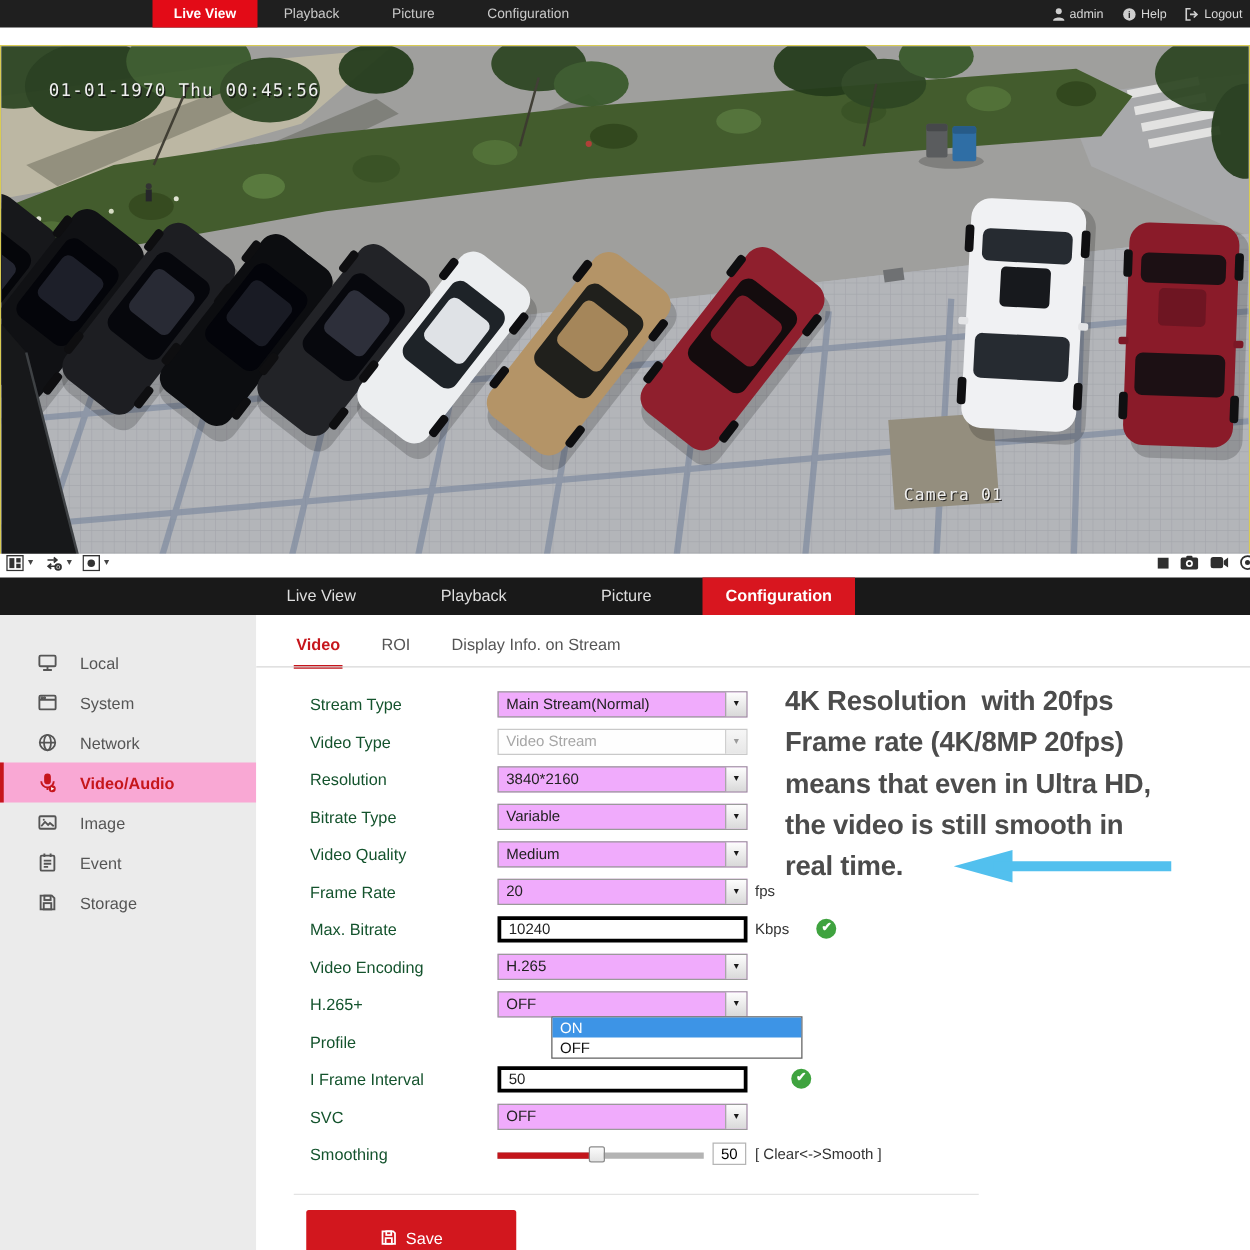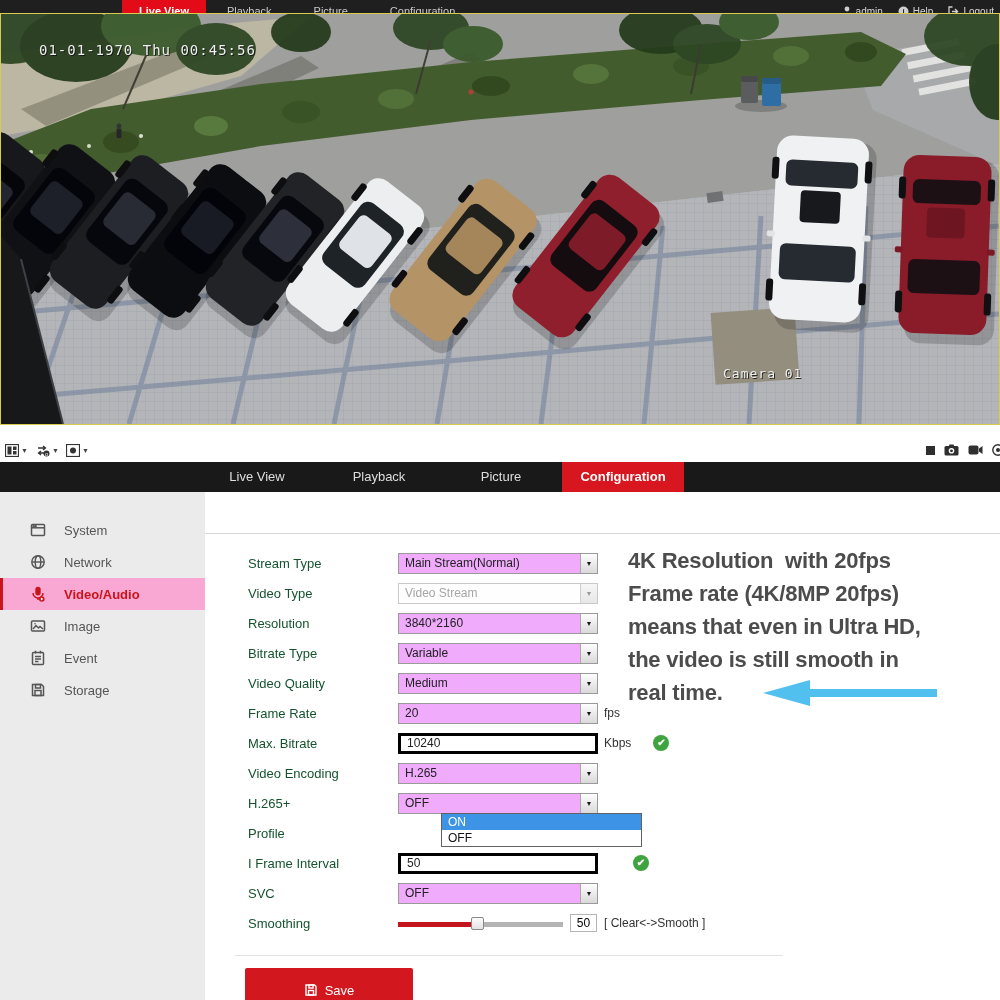--- a/index.html
+++ b/index.html
@@ -8,21 +8,21 @@
   
   .top-nav { position:absolute; top:0; left:0; width:1000px; height:22px; background:#1f1f1f; display:flex; align-items:stretch; }
   .top-tabs { display:flex; margin-left:122px; }
   .top-tab { color:#c9c9c9; font-size:11px; line-height:22px; padding:0 21px; cursor:pointer; }
   .top-tab.active { background:#e30b17; color:#fff; font-weight:bold; padding:0 17px; }
   .top-right { position:absolute; right:6px; top:0; height:22px; display:flex; align-items:center; gap:15px; }
   .top-right .titem { display:flex; align-items:center; gap:4px; color:#d6d6d6; font-size:10px; cursor:pointer; }
   .top-right svg { display:block; }
 
   
-  .video-frame { position:absolute; top:13px; left:0; width:1000px; height:412px; border:1px solid #d9cb52; background:#adb0b4; overflow:hidden; }
+  .video-frame { position:absolute; top:36px; left:0; width:1000px; height:412px; border:1px solid #d9cb52; background:#adb0b4; overflow:hidden; }
   .video-frame svg { display:block; }
   .osd { position:absolute; font-family:"DejaVu Sans Mono",monospace; color:#efefef; text-shadow:1px 1px 0 rgba(20,20,20,.85); letter-spacing:1px; }
   .osd-time { top:28px; left:38px; font-size:14px; }
   .osd-cam  { top:352px; left:722px; font-size:13px; }
 
   
   .vtoolbar { position:absolute; top:443px; left:0; width:1000px; height:19px; background:#fff; }
   .vt-left { position:absolute; left:5px; top:1px; display:flex; align-items:center; gap:7px; }
   .vt-right { position:absolute; right:-4px; top:1px; display:flex; align-items:center; gap:9px; }
   .vt-ico { display:flex; align-items:center; gap:2px; cursor:pointer; }
@@ -398,20 +398,27 @@
     <div class="n2tab">Live View</div>
     <div class="n2tab">Playback</div>
     <div class="n2tab">Picture</div>
     <div class="n2tab active">Configuration</div>
   </div>
 </div>
 
 <div class="sidebar">
   <div class="side-item">
     <svg width="18" height="18" viewBox="0 0 18 18" fill="none" stroke="#555" stroke-width="1.5">
+        <rect x="2.5" y="3.5" width="13" height="8.5" rx="1"></rect>
+        <path d="M9 12 V14.5 M5.5 15 H12.5"></path>
+      </svg>
+    <span>Local</span>
+  </div>
+  <div class="side-item">
+    <svg width="18" height="18" viewBox="0 0 18 18" fill="none" stroke="#555" stroke-width="1.5">
         <rect x="2.5" y="3.5" width="13" height="11" rx="1"></rect>
         <path d="M2.5 6.8 H15.5"></path>
         <circle cx="4.6" cy="5.2" r="0.5" fill="#555"></circle>
         <circle cx="6.6" cy="5.2" r="0.5" fill="#555"></circle>
       </svg>
     <span>System</span>
   </div>
   <div class="side-item">
     <svg width="18" height="18" viewBox="0 0 18 18" fill="none" stroke="#555" stroke-width="1.4">
         <circle cx="9" cy="9" r="6.2"></circle>
@@ -449,20 +456,25 @@
     <svg width="18" height="18" viewBox="0 0 18 18" fill="none" stroke="#555" stroke-width="1.5">
         <path d="M3.5 3.5 H12.5 L14.5 5.5 V14.5 H3.5 Z"></path>
         <rect x="6" y="9.5" width="6" height="5"></rect>
         <rect x="6.5" y="3.5" width="5" height="3.5"></rect>
       </svg>
     <span>Storage</span>
   </div>
 </div>
 
 <div class="main">
+  <div class="ctabs">
+    <div class="ctab active">Video</div>
+    <div class="ctab">ROI</div>
+    <div class="ctab">Display Info. on Stream</div>
+  </div>
   <div class="tabline"></div>
 
   <div class="form">
     <div class="row">
       <div class="flabel">Stream Type</div>
       <div class="sel">
         <span>Main Stream(Normal)</span>
         <span class="arrow">▼</span>
       </div>
     </div>

